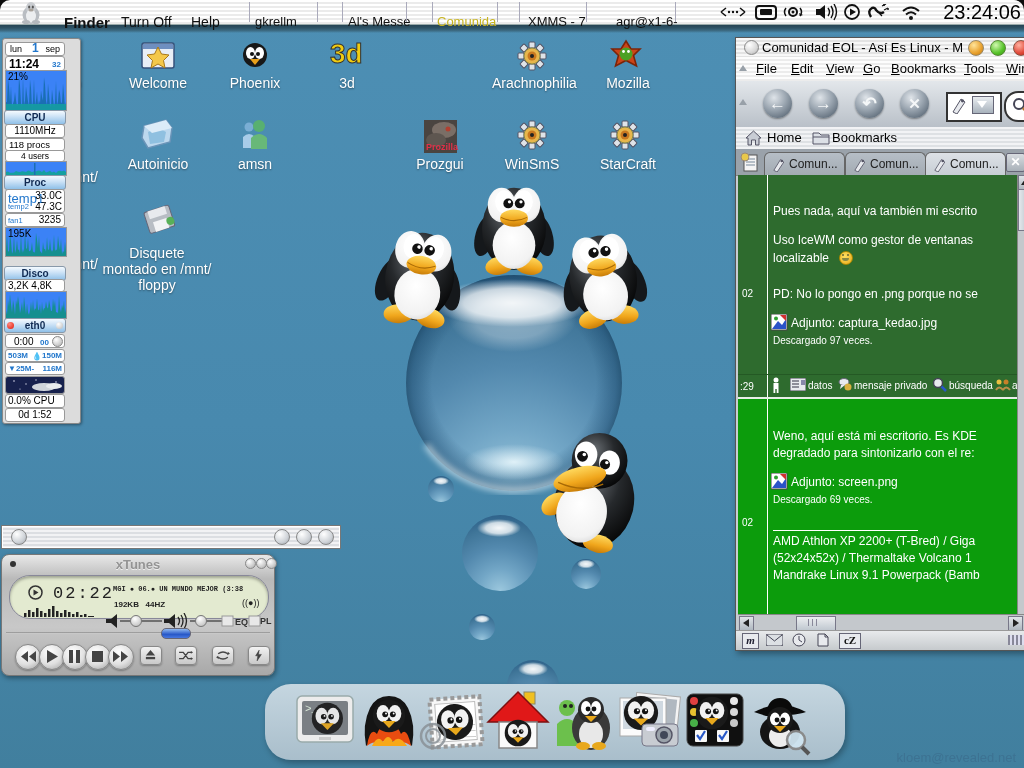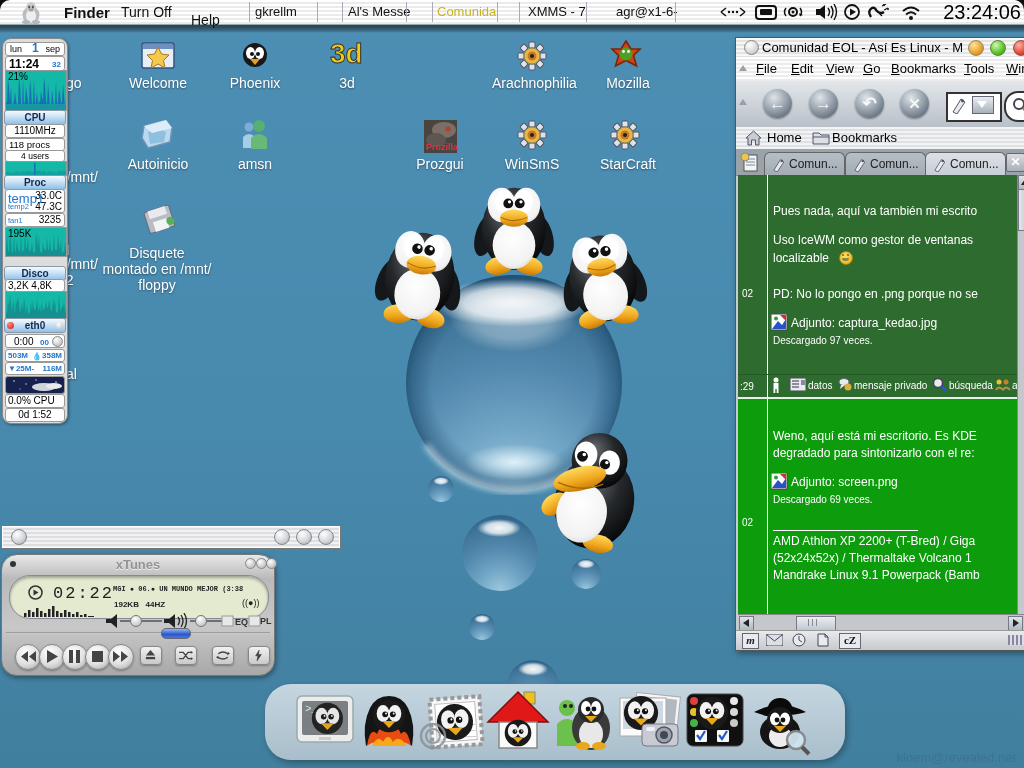--- a/index.html
+++ b/index.html
@@ -5,30 +5,30 @@
 body{width:1024px;height:768px;overflow:hidden;background:linear-gradient(180deg,#4d8fb4 0%,#4889ae 55%,#417f9e 100%);font-family:"Liberation Sans",sans-serif;position:relative;}
 .abs{position:absolute;}
 #wall{position:absolute;left:0;top:0;width:1024px;height:768px;}
 
 #menubar{position:absolute;left:0;top:0;width:1024px;height:24px;
  background:repeating-linear-gradient(180deg,#ffffff 0 2px,#ebebeb 2px 4px);
  border-bottom:1px solid #9aa;border-radius:10px 10px 0 0;z-index:6;}
  #cornL,#cornR{position:absolute;top:0;width:14px;height:14px;background:#0c0c0c;z-index:5;}
  #cornL{left:0;}#cornR{right:0;}
 #mbshadow{position:absolute;left:0;top:24px;width:1024px;height:9px;background:linear-gradient(180deg,#223e4e 0,#2e5366 45%,#3d6c84 75%,rgba(74,139,176,0) 100%);}
-.mitem{position:absolute;top:4px;font-size:14px;color:#111;text-align:center;}
+.mitem{position:absolute;top:14px;font-size:14px;color:#111;text-align:center;}
 .msep{position:absolute;top:2px;width:1px;height:20px;background:#aab;}
 #clock{position:absolute;top:1px;right:3px;font-size:20px;color:#000;}
 
 .dlabel{position:absolute;color:#fff;font-size:14px;text-align:center;text-shadow:0 1px 2px rgba(0,0,0,.45);}
 
-#gk{position:absolute;left:2px;top:38px;width:64px;height:384px;background:#dcdcdc;border:1px solid #888;border-radius:9px;box-shadow:1px 1px 3px rgba(0,0,0,.4);}
+#gk{position:absolute;left:2px;top:38px;width:64px;height:384px;background:#dcdcdc;border:1px solid #888;border-radius:3px;box-shadow:1px 1px 3px rgba(0,0,0,.4);padding-left:13px;}
 .gbox{position:absolute;left:2px;width:58px;background:#fff;border:1px solid #999;border-radius:3px;color:#000;overflow:hidden;}
 .ghdr{position:absolute;left:1px;width:60px;height:13px;background:linear-gradient(180deg,#f4faff 0,#cfe4f7 40%,#8fc0e8 100%);border:1px solid #89a;border-radius:3px;color:#102a52;font-size:10px;font-weight:bold;text-align:center;line-height:13px;}
-.gchart{position:absolute;left:2px;width:60px;background:#14b8a6;border:1px solid #999;overflow:hidden;}
+.gchart{position:absolute;left:2px;width:60px;background:#3b82f6;border:1px solid #999;overflow:hidden;}
 
 #browser{position:absolute;left:735px;top:37px;width:292px;height:612px;background:#c8ccd2;border:1px solid #555;box-shadow:2px 3px 6px rgba(0,0,0,.35);}
 #btitle{position:absolute;left:0;top:0;width:292px;height:19px;background:repeating-linear-gradient(180deg,#f7f7f7 0 2px,#e3e3e3 2px 4px);border-bottom:1px solid #99a;}
 #bmenu{position:absolute;left:0;top:19px;width:292px;height:24px;background:repeating-linear-gradient(180deg,#fdfdfd 0 2px,#ececec 2px 4px);border-bottom:1px solid #aab;}
 .bmi{position:absolute;top:4px;font-size:13px;color:#000;}
 #btool{position:absolute;left:0;top:43px;width:292px;height:46px;background:linear-gradient(180deg,#e3e7eb,#b9c0c8);border-bottom:1px solid #99a;}
 .orb{position:absolute;top:8px;width:29px;height:29px;border-radius:50%;background:radial-gradient(circle at 38% 30%,#dfe4e9,#9aa5b0 45%,#6b7885 75%,#4f5c68);box-shadow:0 1px 2px rgba(0,0,0,.4);}
 .orbg{position:absolute;top:8px;width:29px;height:29px;color:#f5f7f8;font-size:17px;font-weight:bold;text-align:center;line-height:29px;}
 #bbook{position:absolute;left:0;top:89px;width:292px;height:22px;background:repeating-linear-gradient(180deg,#f2f3f5 0 2px,#dee1e4 2px 4px);border-bottom:1px solid #99a;}
 #btabs{position:absolute;left:0;top:111px;width:292px;height:26px;background:#9aa2aa;border-bottom:1px solid #888;}
@@ -36,21 +36,21 @@
 #bcontent{position:absolute;left:2px;top:137px;width:279px;height:439px;background:#2e6b2e;overflow:hidden;}
 #vsb{position:absolute;left:281px;top:137px;width:11px;height:439px;background:#c4c8cc;border-left:1px solid #888;}
 #hsb{position:absolute;left:2px;top:576px;width:290px;height:15px;background:#c4c8cc;border-top:1px solid #888;}
 #bstatus{position:absolute;left:0;top:592px;width:292px;height:19px;background:linear-gradient(180deg,#e8eaec,#c6cacd);border-top:1px solid #999;}
 .gtext{color:#fff;position:absolute;font-size:12px;}
 .gsmall{color:#fff;position:absolute;font-size:10px;}
 
 #gabber{position:absolute;left:1px;top:525px;width:338px;height:22px;background:repeating-linear-gradient(180deg,#f2f2f4 0 2px,#dcdee2 2px 4px);border:1px solid #777;box-shadow:0 0 0 1px #fff inset;}
 .gcirc{position:absolute;top:3px;width:14px;height:14px;border-radius:50%;background:radial-gradient(circle at 35% 30%,#fff,#cfd3d8 60%,#9aa0a8);border:1px solid #888;}
 
-#xtunes{position:absolute;left:1px;top:554px;width:272px;height:120px;border-radius:16px;background:linear-gradient(180deg,#e8e8e8,#b9b9b9 20%,#c8c8c8 60%,#a8a8a8);border:1px solid #777;box-shadow:1px 2px 5px rgba(0,0,0,.4);}
+#xtunes{position:absolute;left:1px;top:554px;width:272px;height:120px;border-radius:8px;background:linear-gradient(180deg,#e8e8e8,#b9b9b9 20%,#c8c8c8 60%,#a8a8a8);border:1px solid #777;box-shadow:1px 2px 5px rgba(0,0,0,.4);}
 #lcd{position:absolute;left:7px;top:20px;width:258px;height:42px;border-radius:21px;background:#e3ead0;border:1px solid #889;box-shadow:inset 0 2px 3px rgba(0,0,0,.3);}
 .tbtn{position:absolute;width:24px;height:24px;border-radius:50%;background:radial-gradient(circle at 40% 30%,#ffffff,#e0e0e0 55%,#9f9f9f);border:1px solid #888;box-shadow:0 1px 2px rgba(0,0,0,.3);}
 .sbtn{position:absolute;width:20px;height:17px;border-radius:4px;background:linear-gradient(180deg,#f2f2f2,#c9c9c9);border:1px solid #888;box-shadow:0 1px 2px rgba(0,0,0,.3);}
 
 #dock{position:absolute;left:265px;top:684px;width:580px;height:76px;border-radius:26px;background:linear-gradient(180deg,#c5d6e0,#a9becb);box-shadow:2px 3px 6px rgba(0,0,0,.3);}
 #wmark{position:absolute;right:8px;bottom:3px;color:#3d7292;font-size:13px;}
 </style></head>
 <body>
 <svg id="wall" viewBox="0 0 1024 768">
 <defs>
@@ -302,21 +302,21 @@
    <span style="position:absolute;right:2px;top:3px;width:7px;height:7px;border-radius:50%;background:radial-gradient(circle at 35% 30%,#fff,#b9b9b9);"></span>
  </div>
  <div class="gbox" style="top:295px;height:12px;font-size:11px;">
    <span style="position:absolute;left:8px;top:1px;font-size:10px;">0:00</span>
    <span style="position:absolute;left:34px;top:3px;color:#2277cc;font-size:8px;font-weight:bold;">00</span>
    <span style="position:absolute;right:1px;top:1px;width:9px;height:9px;border-radius:50%;background:radial-gradient(circle at 35% 30%,#fff,#b0b0b0);border:1px solid #888;"></span>
  </div>
  <div class="gbox" style="top:310px;height:11px;font-size:8px;color:#2277cc;font-weight:bold;line-height:11px;">
    <span style="position:absolute;left:2px;">503M</span>
       <span style="position:absolute;left:26px;top:1px;">💧</span>
-      <span style="position:absolute;right:2px;">358M</span>
+      <span style="position:absolute;right:2px;">150M</span>
  </div>
  <div class="gbox" style="top:323px;height:11px;font-size:8px;color:#2277cc;font-weight:bold;line-height:11px;">
    <span style="position:absolute;left:2px;">▼25M-</span>
       <span style="position:absolute;right:2px;">116M</span>
  </div>
  <div class="gbox" style="top:337px;height:16px;background:#17214d;">
    <svg width="58" height="16">
     <circle cx="8" cy="4" r="0.8" fill="#dde"></circle>
         <circle cx="20" cy="7" r="0.7" fill="#dde"></circle>
         <circle cx="30" cy="3" r="0.7" fill="#dde"></circle>
@@ -339,21 +339,21 @@
   <ellipse cx="11" cy="7" rx="5" ry="6" fill="#c9ccd0"></ellipse>
   <ellipse cx="11" cy="15" rx="5" ry="6.5" fill="#eceef0"></ellipse>
   <ellipse cx="9.2" cy="6" rx="1.1" ry="1.6" fill="#555"></ellipse>
   <ellipse cx="12.8" cy="6" rx="1.1" ry="1.6" fill="#555"></ellipse>
   <ellipse cx="11" cy="9" rx="2.6" ry="1.5" fill="#a8a29a"></ellipse>
   <ellipse cx="6" cy="21" rx="4" ry="2" fill="#b4b8bd"></ellipse>
   <ellipse cx="16" cy="21" rx="4" ry="2" fill="#b4b8bd"></ellipse>
  </svg>
  <div class="mitem" style="left:64px;font-weight:bold;font-size:15px;">Finder</div>
  <div class="mitem" style="left:121px;">Turn Off</div>
- <div class="mitem" style="left:191px;margin-top:8px;">Help</div>
+ <div class="mitem" style="left:191px;">Help</div>
  <div class="msep" style="left:249px"></div>
  <div class="mitem" style="left:255px;font-size:13px;">gkrellm</div>
  <div class="msep" style="left:317px"></div>
  <div class="msep" style="left:342px"></div>
  <div class="mitem" style="left:348px;font-size:13px;">Al's Messe</div>
  <div class="msep" style="left:406px"></div>
  <div class="msep" style="left:432px"></div>
  <div class="mitem" style="left:437px;font-size:13px;color:#c8b421;">Comunida</div>
  <div class="msep" style="left:497px"></div>
  <div class="msep" style="left:519px"></div>

